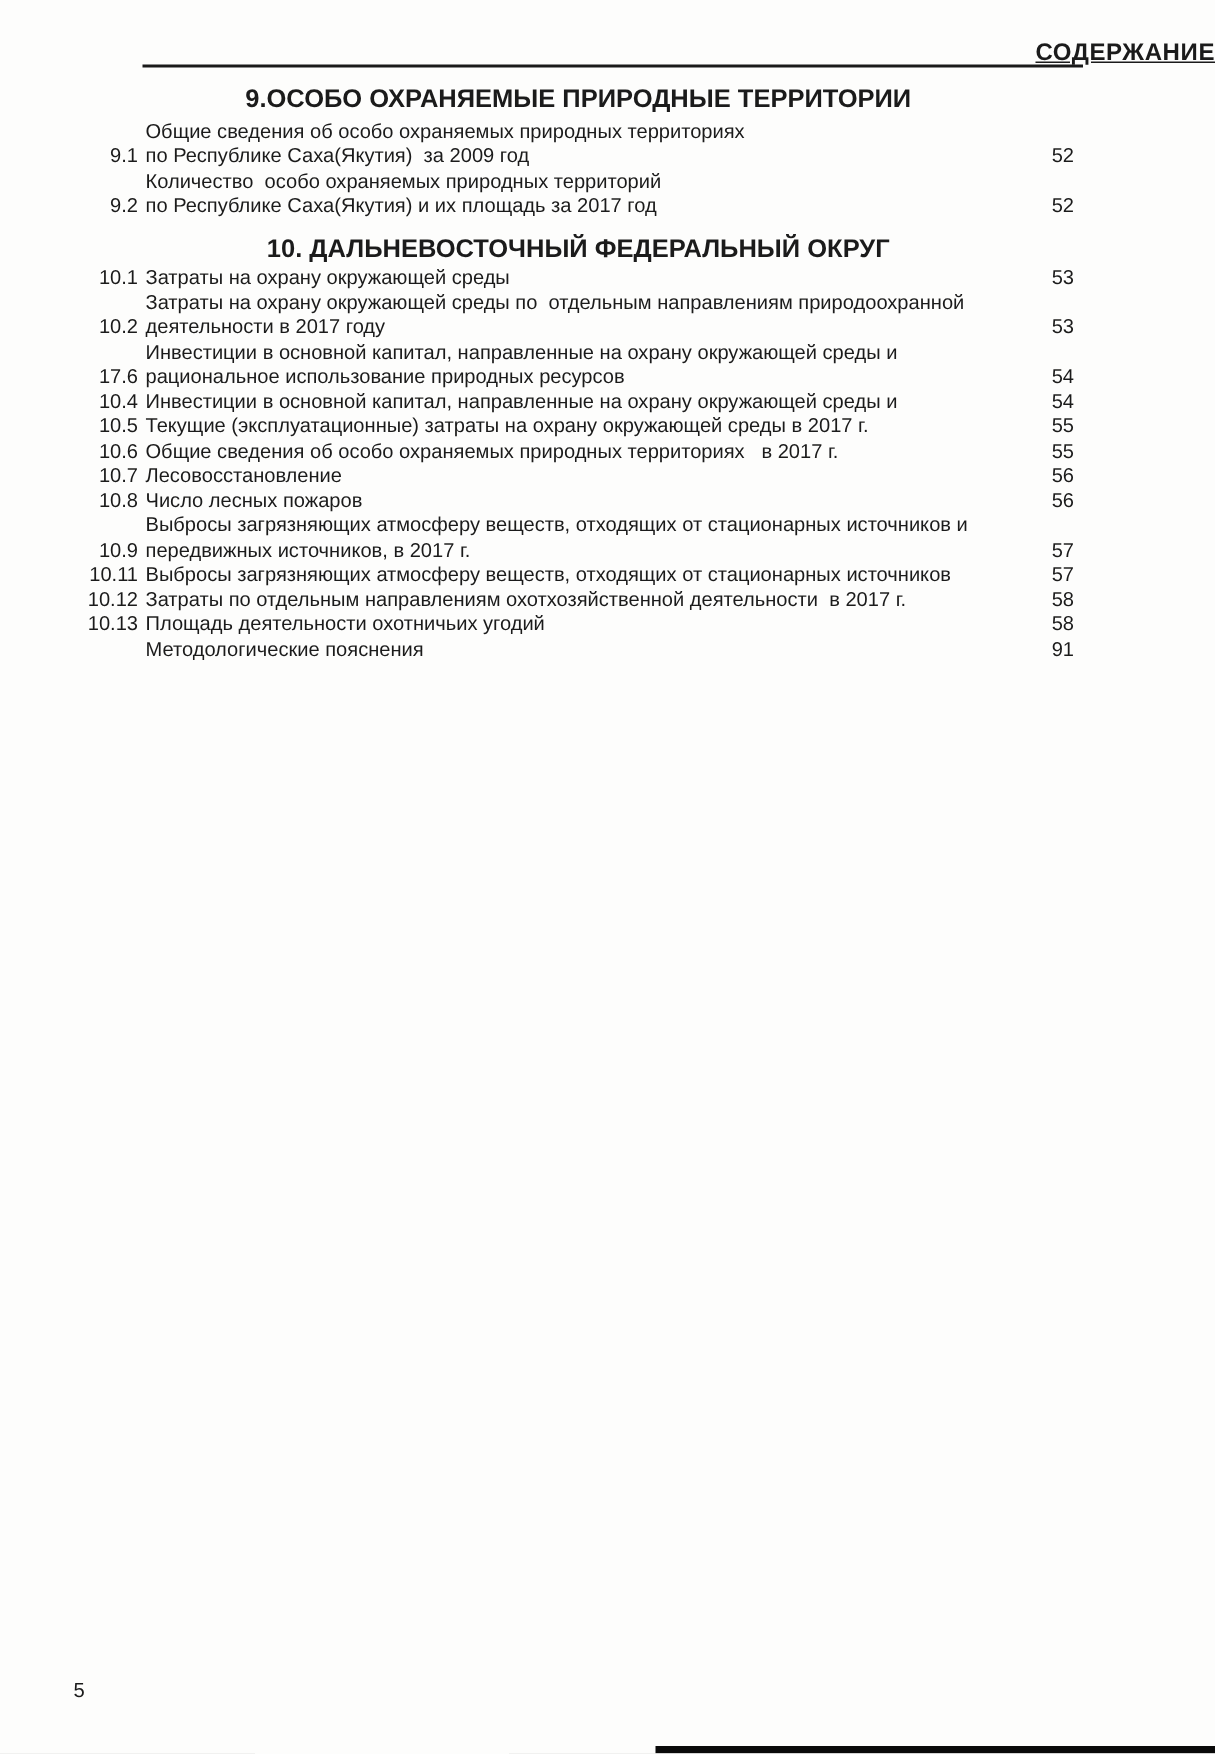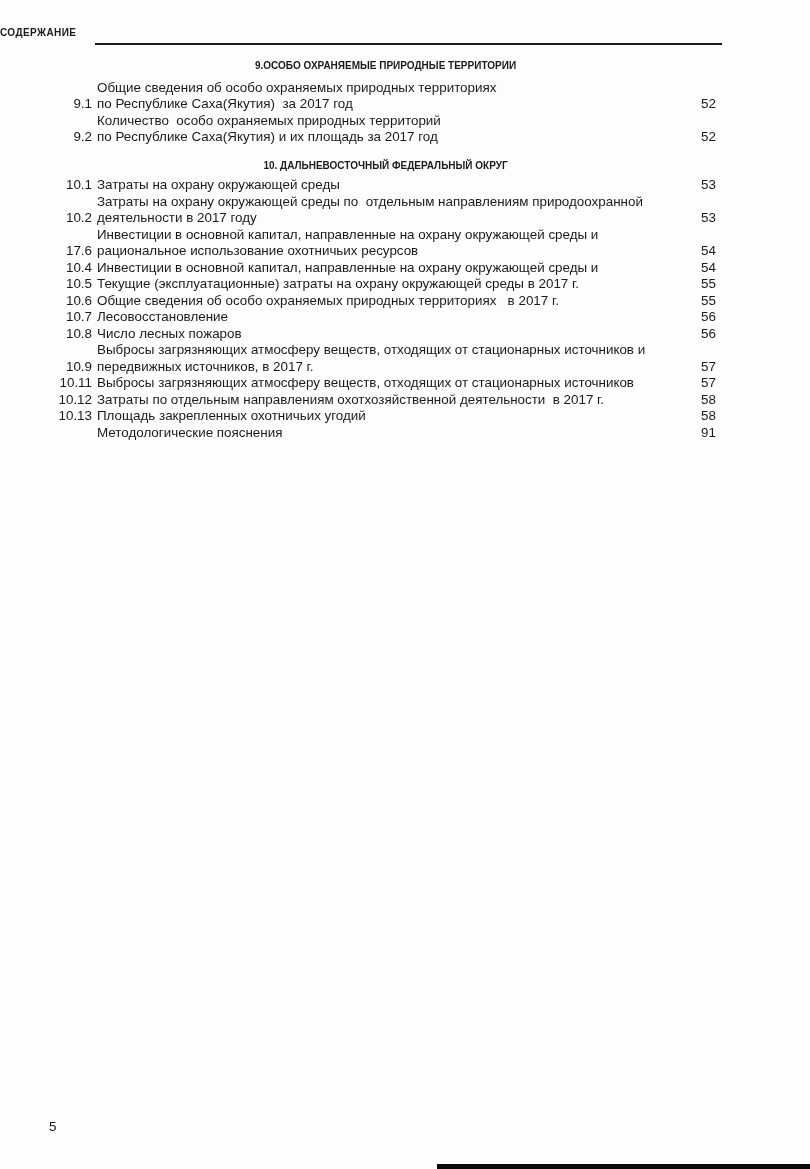--- a/index.html
+++ b/index.html
@@ -16,45 +16,46 @@
     background: #fdfdfc;
     color: #1b1b1b;
     font-family: "Liberation Sans", "DejaVu Sans", sans-serif;
     overflow: hidden;
   }
   .doc-header {
     position: absolute;
     top: 27px;
     left: 0;
     right: 0;
-    text-align: left;
-    font-size: 10px;
+    text-align: right;
+    font-size: 16px;
     font-weight: bold;
     letter-spacing: 0.4px;
+    text-decoration: underline;
   }
   .header-rule {
     position: absolute;
     top: 43px;
     left: 95px;
     right: 88px;
     height: 2px;
     background: #1a1a1a;
   }
   .toc {
     position: absolute;
     top: 58px;
     left: 55px;
     right: 94px;
     font-size: 13.4px;
     line-height: 16.5px;
   }
   .toc-section-title {
     text-align: center;
     font-weight: bold;
-    font-size: 10px;
+    font-size: 17px;
     margin-bottom: 5px;
   }
   .toc-section + .toc-section .toc-section-title {
     margin-top: 12px;
     margin-bottom: 3px;
   }
   .toc-row {
     display: flex;
     align-items: flex-end;
   }
@@ -103,21 +104,21 @@
   <div class="header-rule"></div>
 
   <div class="toc">
   <div class="toc-section">
     <div class="toc-section-title">9.ОСОБО ОХРАНЯЕМЫЕ ПРИРОДНЫЕ ТЕРРИТОРИИ</div>
     <div class="toc-section-items">
   <div class="toc-row">
     <div class="toc-num">9.1</div>
     <div class="toc-text">
               <div class="toc-line">Общие сведения об особо охраняемых природных территориях</div>
-              <div class="toc-line">по Республике Саха(Якутия)  за 2017 год</div>
+              <div class="toc-line">по Республике Саха(Якутия)  за 2009 год</div>
             </div>
     <div class="toc-page">52</div>
   </div>
 
   <div class="toc-row">
     <div class="toc-num">9.2</div>
     <div class="toc-text">
               <div class="toc-line">Количество  особо охраняемых природных территорий</div>
               <div class="toc-line">по Республике Саха(Якутия) и их площадь за 2017 год</div>
             </div>
@@ -143,21 +144,21 @@
               <div class="toc-line">Затраты на охрану окружающей среды по  отдельным направлениям природоохранной</div>
               <div class="toc-line">деятельности в 2017 году</div>
             </div>
     <div class="toc-page">53</div>
   </div>
 
   <div class="toc-row">
     <div class="toc-num">17.6</div>
     <div class="toc-text">
               <div class="toc-line">Инвестиции в основной капитал, направленные на охрану окружающей среды и</div>
-              <div class="toc-line">рациональное использование охотничьих ресурсов</div>
+              <div class="toc-line">рациональное использование природных ресурсов</div>
             </div>
     <div class="toc-page">54</div>
   </div>
 
   <div class="toc-row">
     <div class="toc-num">10.4</div>
     <div class="toc-text">
               <div class="toc-line">Инвестиции в основной капитал, направленные на охрану окружающей среды и</div>
             </div>
     <div class="toc-page">54</div>
@@ -216,21 +217,21 @@
     <div class="toc-num">10.12</div>
     <div class="toc-text">
               <div class="toc-line">Затраты по отдельным направлениям охотхозяйственной деятельности  в 2017 г.</div>
             </div>
     <div class="toc-page">58</div>
   </div>
 
   <div class="toc-row">
     <div class="toc-num">10.13</div>
     <div class="toc-text">
-              <div class="toc-line">Площадь закрепленных охотничьих угодий</div>
+              <div class="toc-line">Площадь деятельности охотничьих угодий</div>
             </div>
     <div class="toc-page">58</div>
   </div>
 
   <div class="toc-row">
     <div class="toc-num"></div>
     <div class="toc-text">
               <div class="toc-line">Методологические пояснения</div>
             </div>
     <div class="toc-page">91</div>

